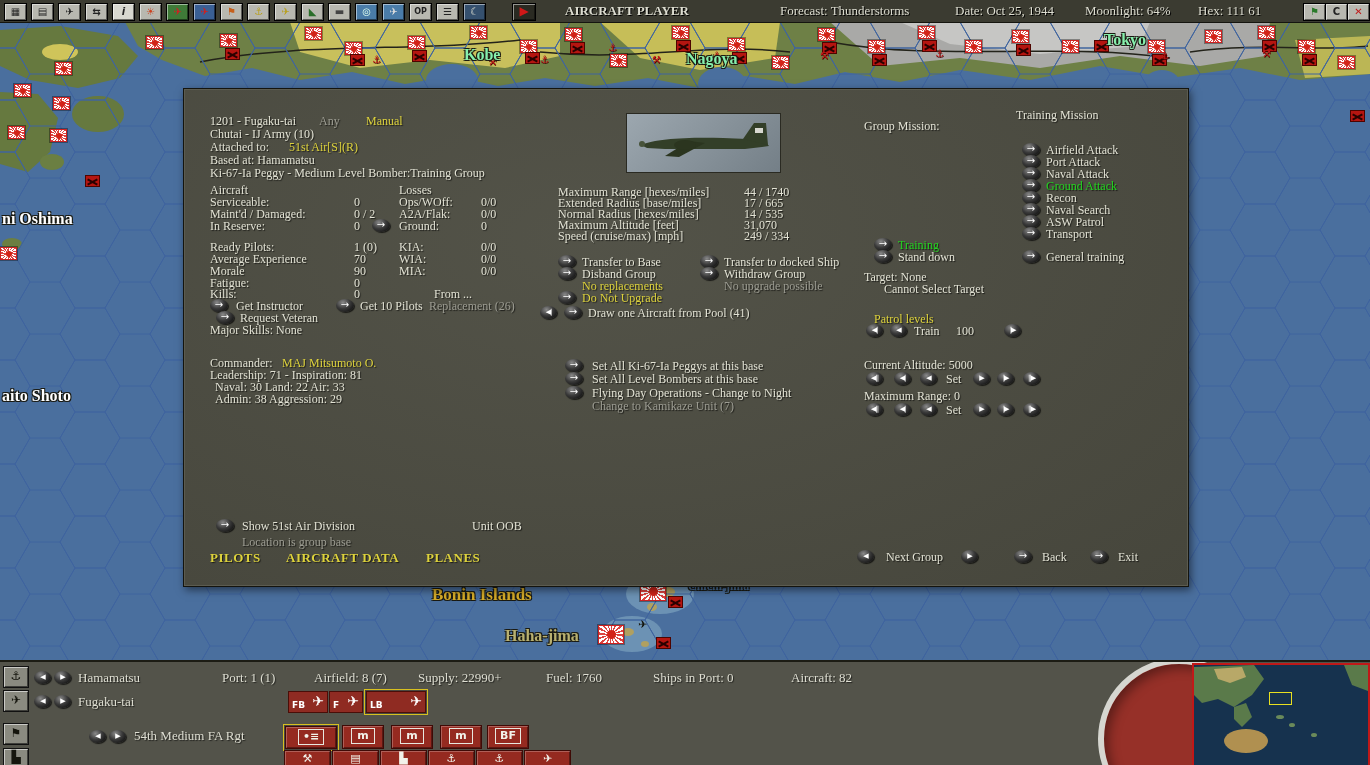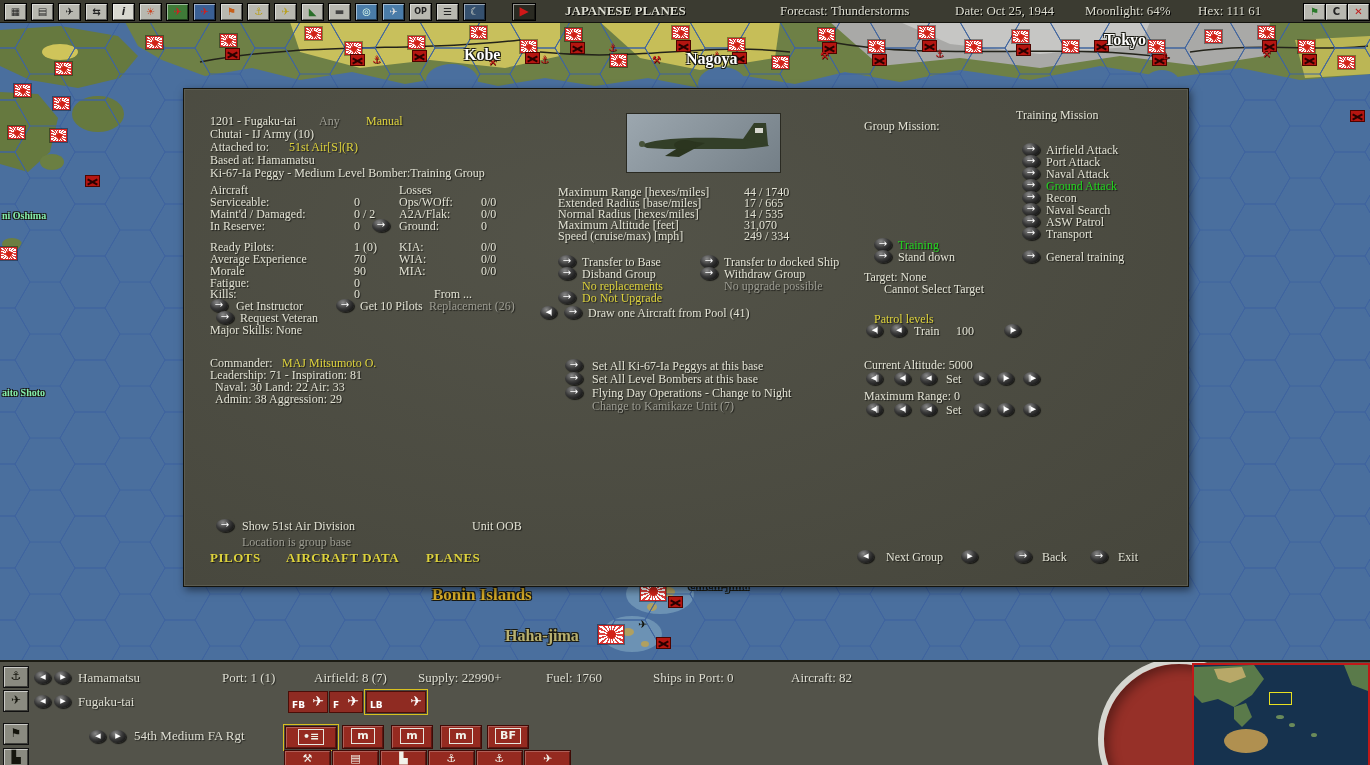--- a/index.html
+++ b/index.html
@@ -10,22 +10,22 @@
           border-bottom:1px solid #15150f;z-index:40;}
   .tbicon{position:absolute;top:3px;width:21px;height:16px;border:1px solid #000;
           box-shadow:inset 1px 1px 0 rgba(255,255,255,.5),inset -1px -1px 0 rgba(0,0,0,.5);
           background:#b8b8b0;text-align:center;font:bold 10px/15px "DejaVu Sans",sans-serif;color:#222;}
   .tbtext{position:absolute;top:3px;font:13px/16px "Liberation Serif",serif;color:#dcdcd0;
           white-space:nowrap;text-shadow:1px 1px 0 #000;}
   
   #map{position:absolute;left:0;top:22px;width:1370px;height:643px;z-index:1;}
   .maplabel{position:absolute;font-family:"Liberation Serif",serif;font-weight:bold;white-space:nowrap;z-index:6;
             text-shadow:1px 1px 0 #1a1a12,-1px -1px 0 #1a1a12,1px -1px 0 #1a1a12,-1px 1px 0 #1a1a12;}
-  .city{color:#ffffff;font-size:16px;}
-  .region{color:#86efac;font-size:10px;}
+  .city{color:#86efac;font-size:16px;}
+  .region{color:#ffffff;font-size:16px;}
   .flag{position:absolute;width:15px;height:11px;background:#fff;border:1px solid #c22;
         box-shadow:0 0 0 1px rgba(0,0,0,.35);z-index:5;}
   .flag::before{content:"";position:absolute;inset:0;
         background:repeating-conic-gradient(from 0deg at 50% 50%,rgba(215,35,30,.85) 0 10deg,rgba(255,255,255,0) 10deg 22.5deg);}
   .flag::after{content:"";position:absolute;left:50%;top:50%;width:6px;height:6px;margin:-3px 0 0 -3px;
         border-radius:50%;background:#d22318;}
   .flag.big{width:24px;height:17px;}
   .flag.big::after{width:9px;height:9px;margin:-4.5px 0 0 -4.5px;}
   .xbox{position:absolute;width:13px;height:10px;background:#b51510;border:1px solid #4d0400;z-index:5;}
   .xbox::before,.xbox::after{content:"";position:absolute;left:1px;right:1px;top:45%;height:2px;background:#2a0200;}
@@ -201,21 +201,21 @@
   <div class="tbicon" style="left:247px;color:#b8a020">⚓</div>
   <div class="tbicon" style="left:274px;color:#b8a020">✈</div>
   <div class="tbicon" style="left:301px;color:#2a6e2a">◣</div>
   <div class="tbicon" style="left:328px;color:#444">▬</div>
   <div class="tbicon" style="left:355px;background:#4a7ca8;color:#dfe">◎</div>
   <div class="tbicon" style="left:382px;background:#4a7ca8;color:#ddd">✈</div>
   <div class="tbicon" style="left:409px;font-size:8px">OP</div>
   <div class="tbicon" style="left:436px">☰</div>
   <div class="tbicon" style="left:463px;background:#35506e;color:#e8e8d8">☾</div>
   <div class="tbicon" style="left:512px;width:22px;background:#2a2a22;color:#d01818;font-size:12px">▶</div>
-  <span class="tbtext" style="left:565px;font-weight:bold">JAPANESE PLANES</span>
+  <span class="tbtext" style="left:565px;font-weight:bold">AIRCRAFT PLAYER</span>
   <span class="tbtext" style="left:780px">Forecast: Thunderstorms</span>
   <span class="tbtext" style="left:955px">Date: Oct 25, 1944</span>
   <span class="tbtext" style="left:1085px">Moonlight: 64%</span>
   <span class="tbtext" style="left:1198px">Hex: 111 61</span>
   <div class="tbicon" style="left:1303px;color:#2a7a2a">⚑</div>
   <div class="tbicon" style="left:1325px">C</div>
   <div class="tbicon" style="left:1347px;color:#c01818">✕</div>
 </div>
 
 <div id="dialog">

